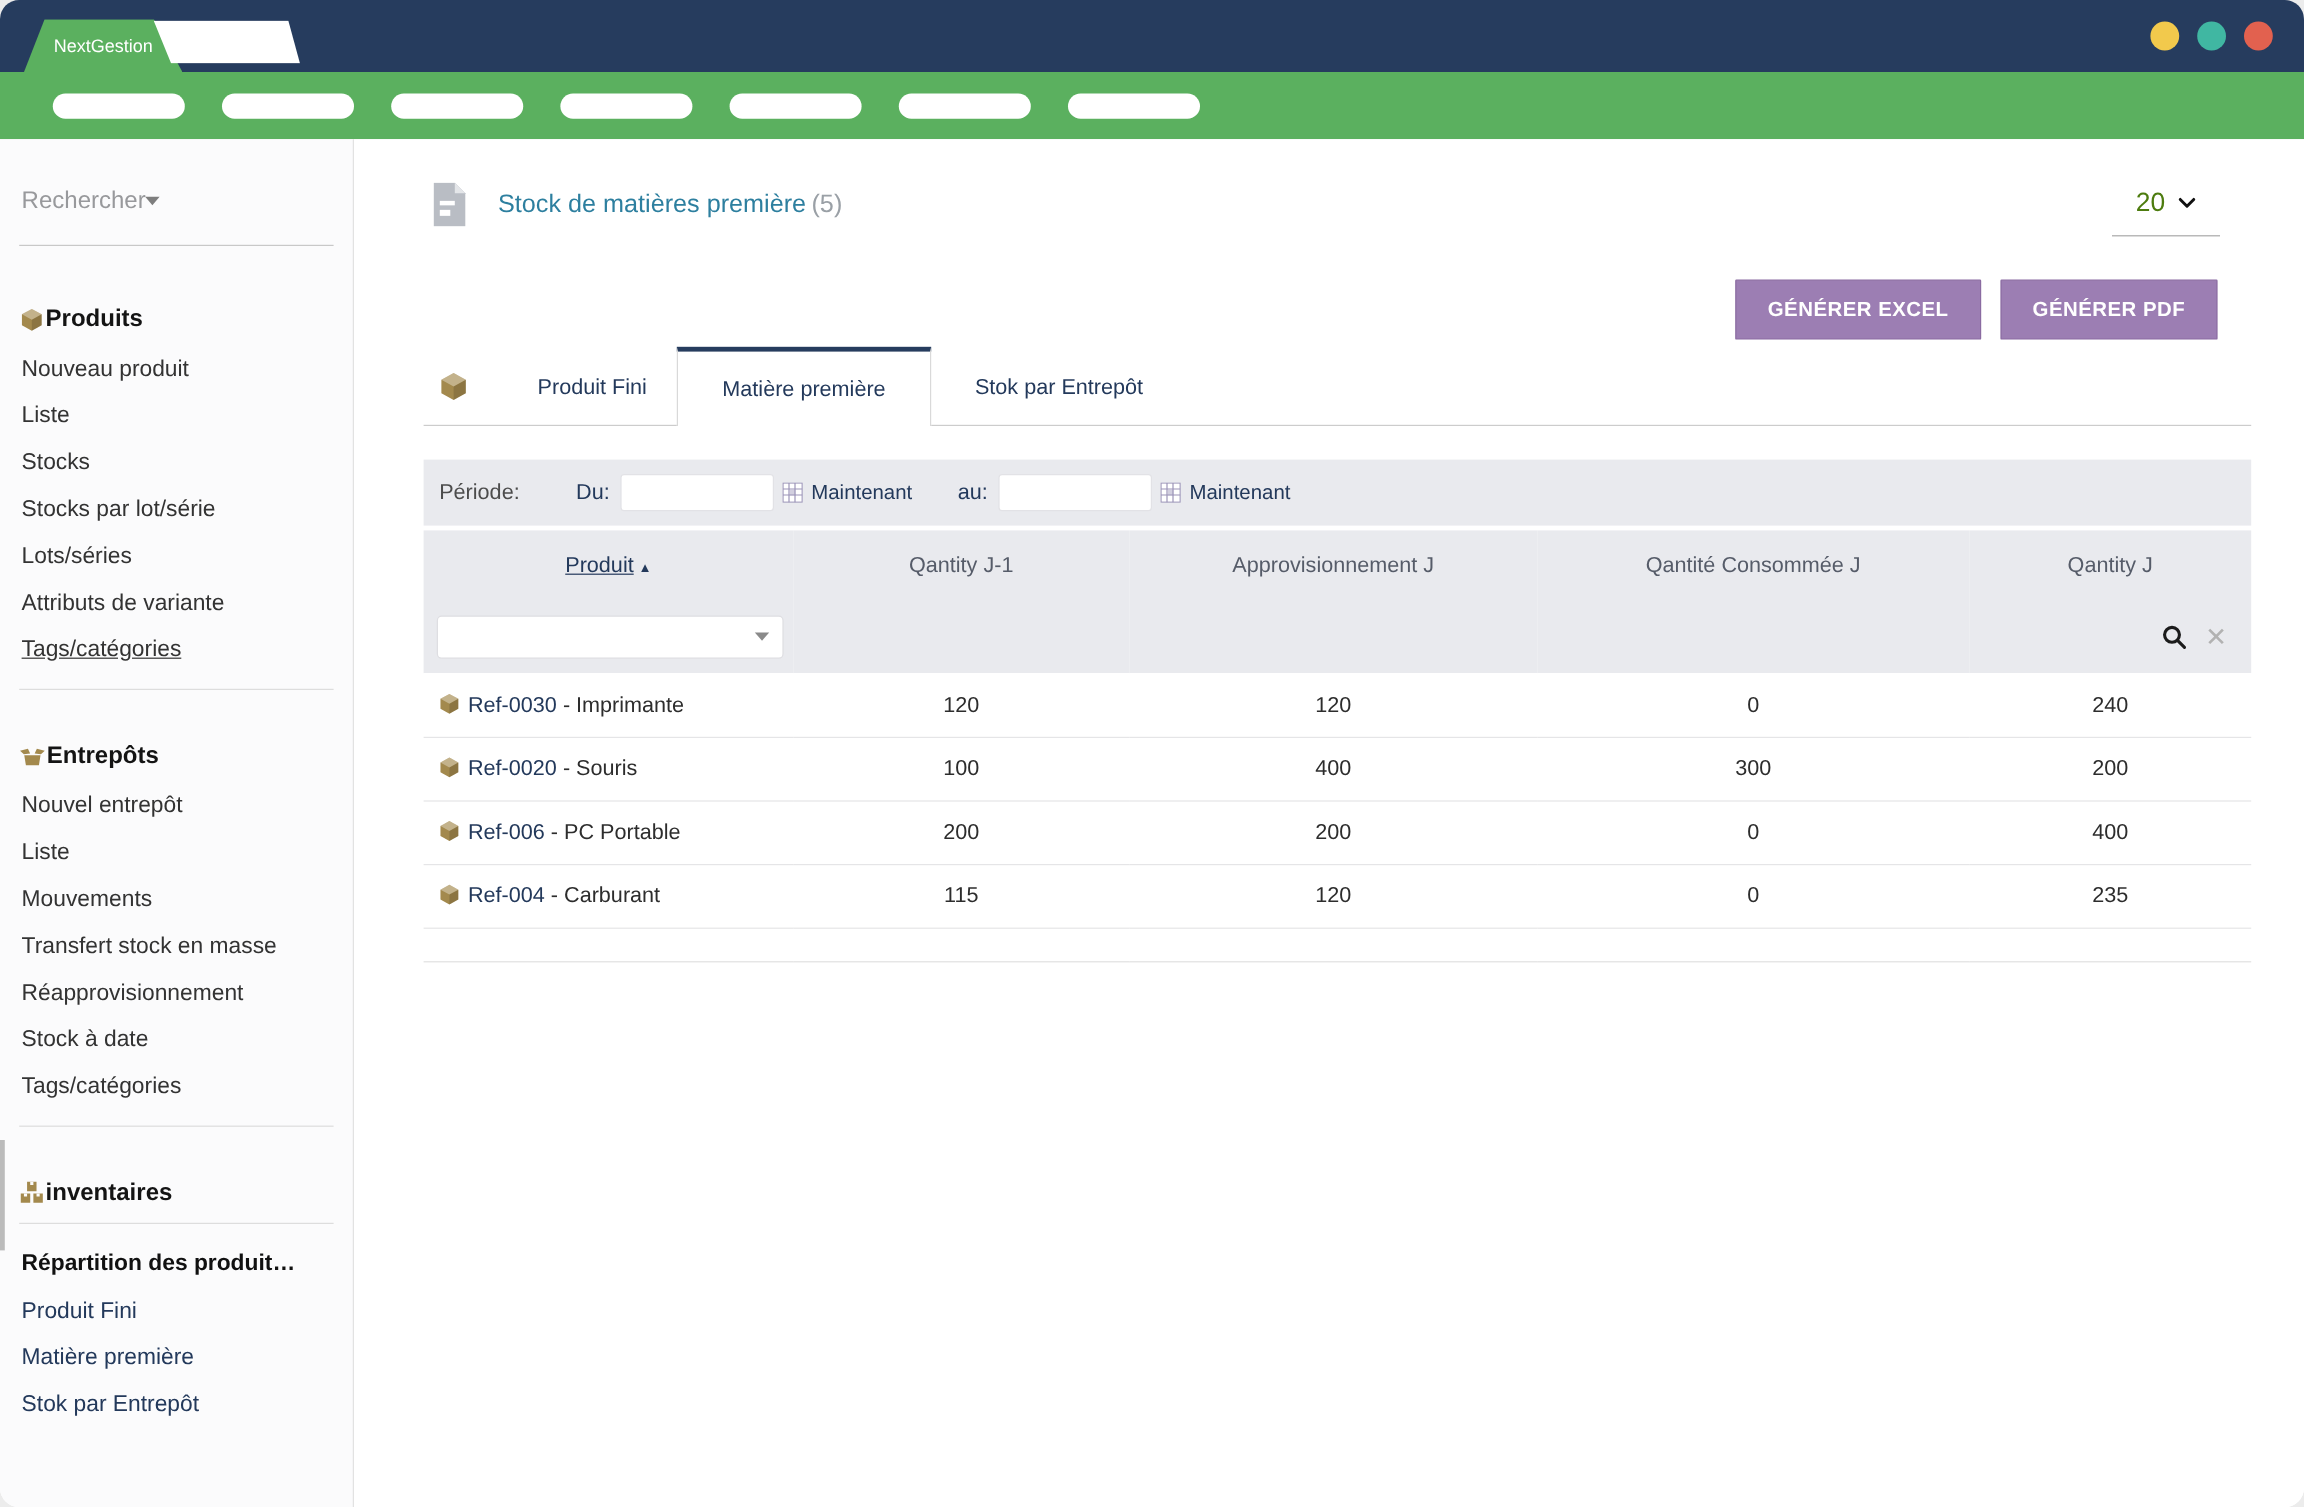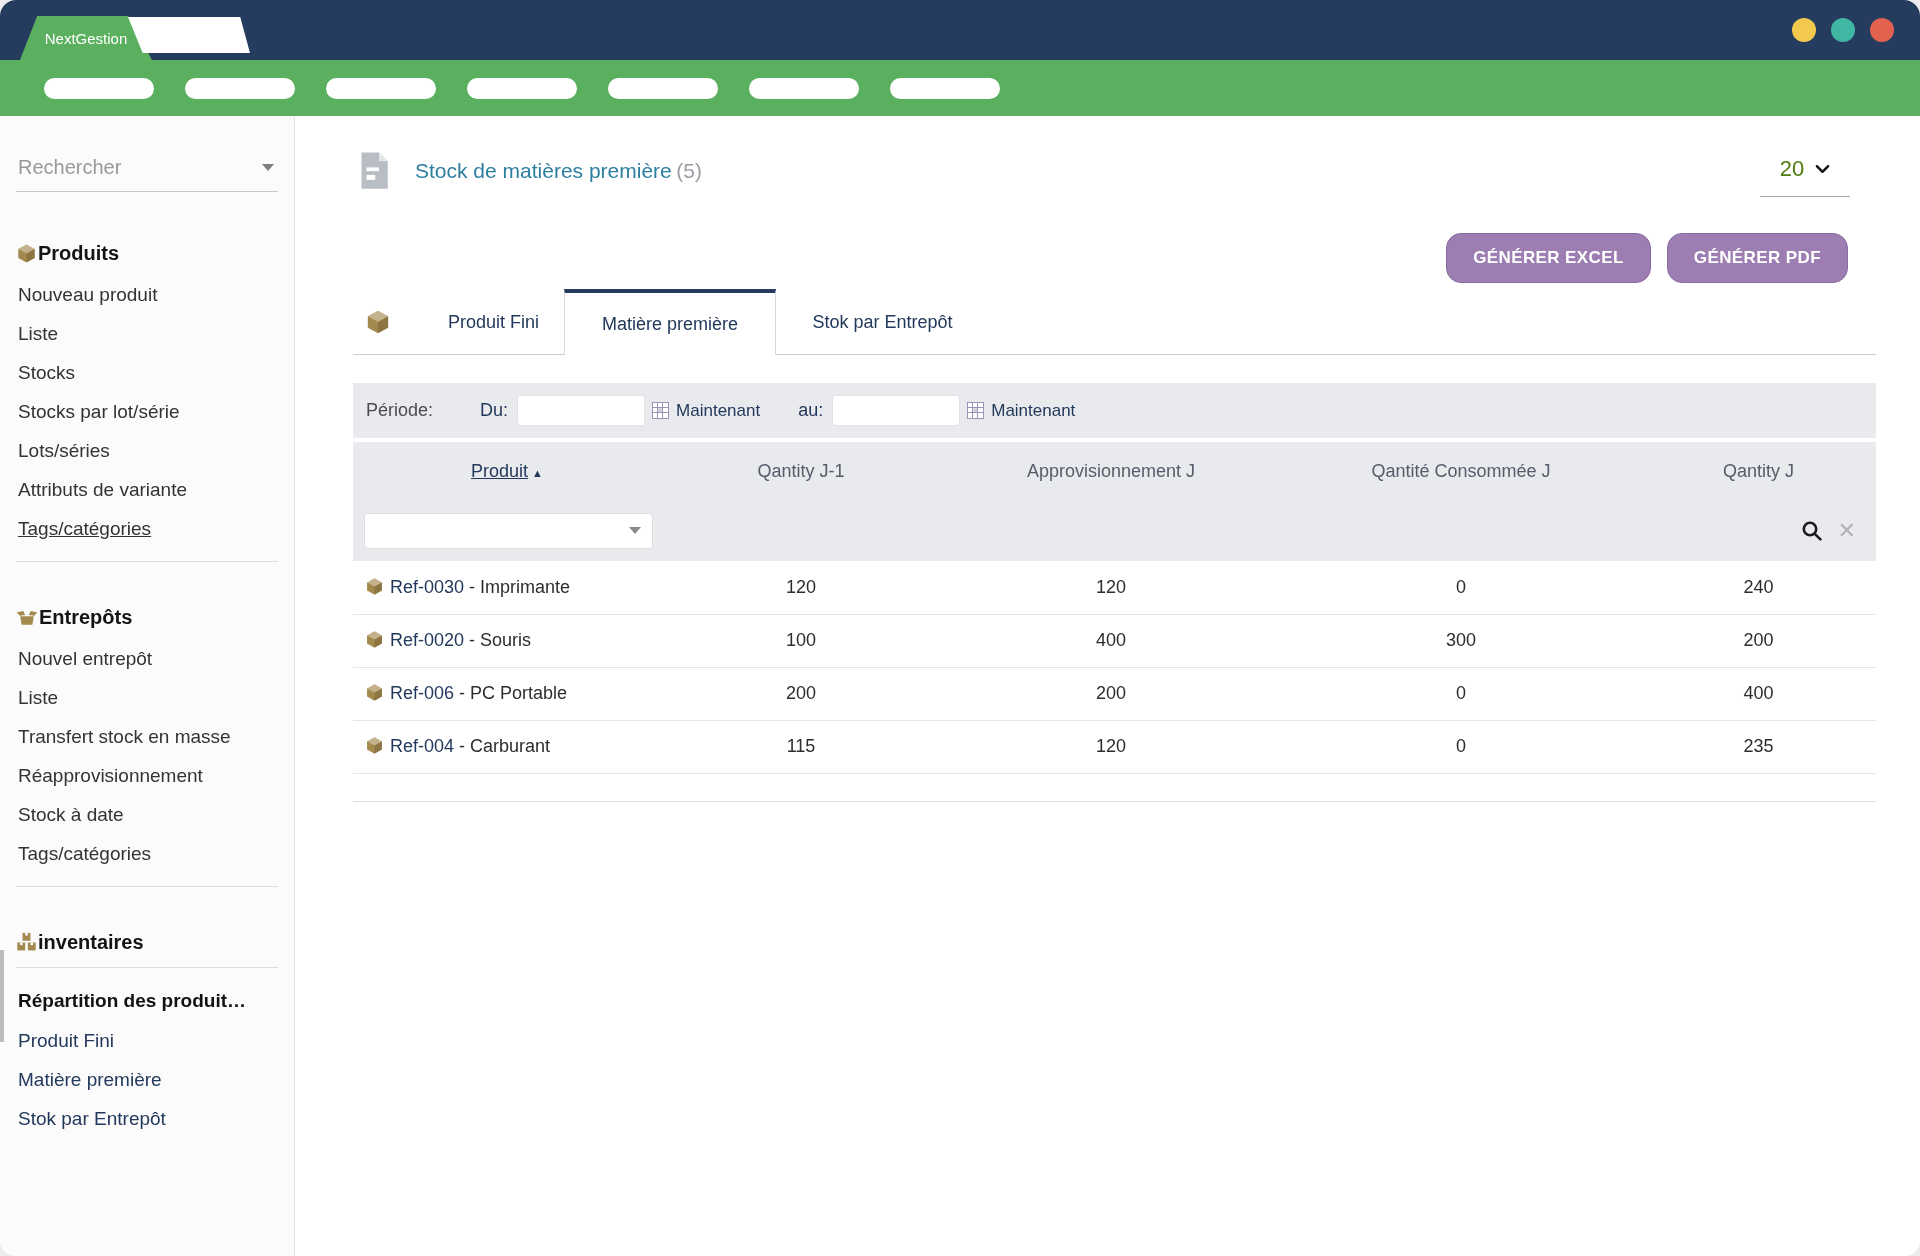--- a/index.html
+++ b/index.html
@@ -19,22 +19,22 @@
   
   .navbar { height:56px; background:#5bb05f; flex:none; display:flex; align-items:center; gap:31px; padding-left:44px; }
   .pill { width:110px; height:21px; border-radius:11px; background:#fff; flex:none; }
 
   
   .body { flex:1; display:flex; min-height:0; position:relative; }
 
   .sidebar { width:295px; flex:none; background:#fbfbfc; border-right:1px solid #e2e2e2; position:relative;
              font-size:19px; color:#333; overflow:hidden; }
   .sb-inner { padding:0 16px; }
-  .sb-search { margin-top:40px; display:flex; justify-content:space-between; align-items:center;
-               border-bottom:1px solid #c8c8c8; padding:0 4px 12px 2px; color:#98999c; font-size:20px; cursor:pointer; }
+  .sb-search { margin-top:40px; display:flex; align-items:center;
+               border-bottom:1px solid #c8c8c8; padding:0 4px 25px 2px; color:#98999c; font-size:20px; cursor:pointer; }
   .caret { width:0; height:0; border-left:6px solid transparent; border-right:6px solid transparent; border-top:7px solid #7e7e7e; }
   .sb-title { display:flex; align-items:center; gap:1px; font-weight:bold; color:#141414; font-size:20px; margin:44px 0 10px; }
   .sb-title.first { margin-top:50px; }
   .sb-item { height:39px; display:flex; align-items:center; padding-left:2px; cursor:pointer; }
   .sb-item.underline span { text-decoration:underline; }
   .sb-item.navy { color:#23395b; }
   .sb-div { border:none; border-top:1px solid #ddd; margin:13px 0; }
   .sb-report-title { height:40px; display:flex; align-items:center; font-weight:bold; color:#111; padding-left:2px; }
   .sb-scroll { position:absolute; left:0; top:834px; width:4px; height:92px; background:#bbb; }
 
@@ -43,21 +43,21 @@
   .page-header { position:absolute; top:36px; left:64px; display:flex; align-items:center; gap:26px; }
   .page-title { font-size:21px; color:#2d7f9f; }
   .page-count { color:#9aa0a6; }
 
   .page-size { position:absolute; top:40px; right:70px; width:90px; border-bottom:1px solid #a8a8a8;
                padding-bottom:14px; display:flex; justify-content:center; align-items:center; gap:11px;
                font-size:22px; color:#4d7c0f; cursor:pointer; }
 
   .actions { position:absolute; top:117px; right:72px; display:flex; gap:16px; }
   .btn { background:#9c7eb3; border:1px solid #8a6ba1; color:#fff; font-weight:bold; font-size:17px;
-         height:50px; padding:0 26px; border-radius:15px; letter-spacing:.4px; cursor:pointer;
+         height:50px; padding:0 26px; border-radius:1px; letter-spacing:.4px; cursor:pointer;
          font-family:"Liberation Sans","DejaVu Sans",sans-serif; }
 
   
   .tabbar { position:absolute; top:173px; left:58px; right:44px; height:66px; display:flex; }
   .tabbar::after { content:""; position:absolute; left:0; right:0; bottom:0; height:1px; background:#ccc; }
   .tab-icon-cell { width:70px; display:flex; align-items:center; padding-left:12px; }
   .tab { display:flex; align-items:center; justify-content:center; font-size:18px; color:#23395b; cursor:pointer; }
   .tab.t1 { width:141px; }
   .tab.t2 { width:212px; }
   .tab.t3 { width:213px; }
@@ -171,20 +171,23 @@
               <path fill="#a3894d" d="M5 7h16l-1.6 10H6.6L5 7Z"></path>
               <path fill="#a3894d" d="M4.6 6.2.8 2.6 8.6.8l2.2 4.6-6.2.8Zm16.8 0 3.8-3.6L17.4.8l-2.2 4.6 6.2.8Z"></path>
             </svg>
           <span>Entrepôts</span>
         </div>
         <div class="sb-item">
             <span>Nouvel entrepôt</span>
           </div>
         <div class="sb-item">
             <span>Liste</span>
+          </div>
+        <div class="sb-item">
+            <span>Mouvements</span>
           </div>
         <div class="sb-item">
             <span>Transfert stock en masse</span>
           </div>
         <div class="sb-item">
             <span>Réapprovisionnement</span>
           </div>
         <div class="sb-item">
             <span>Stock à date</span>
           </div>

